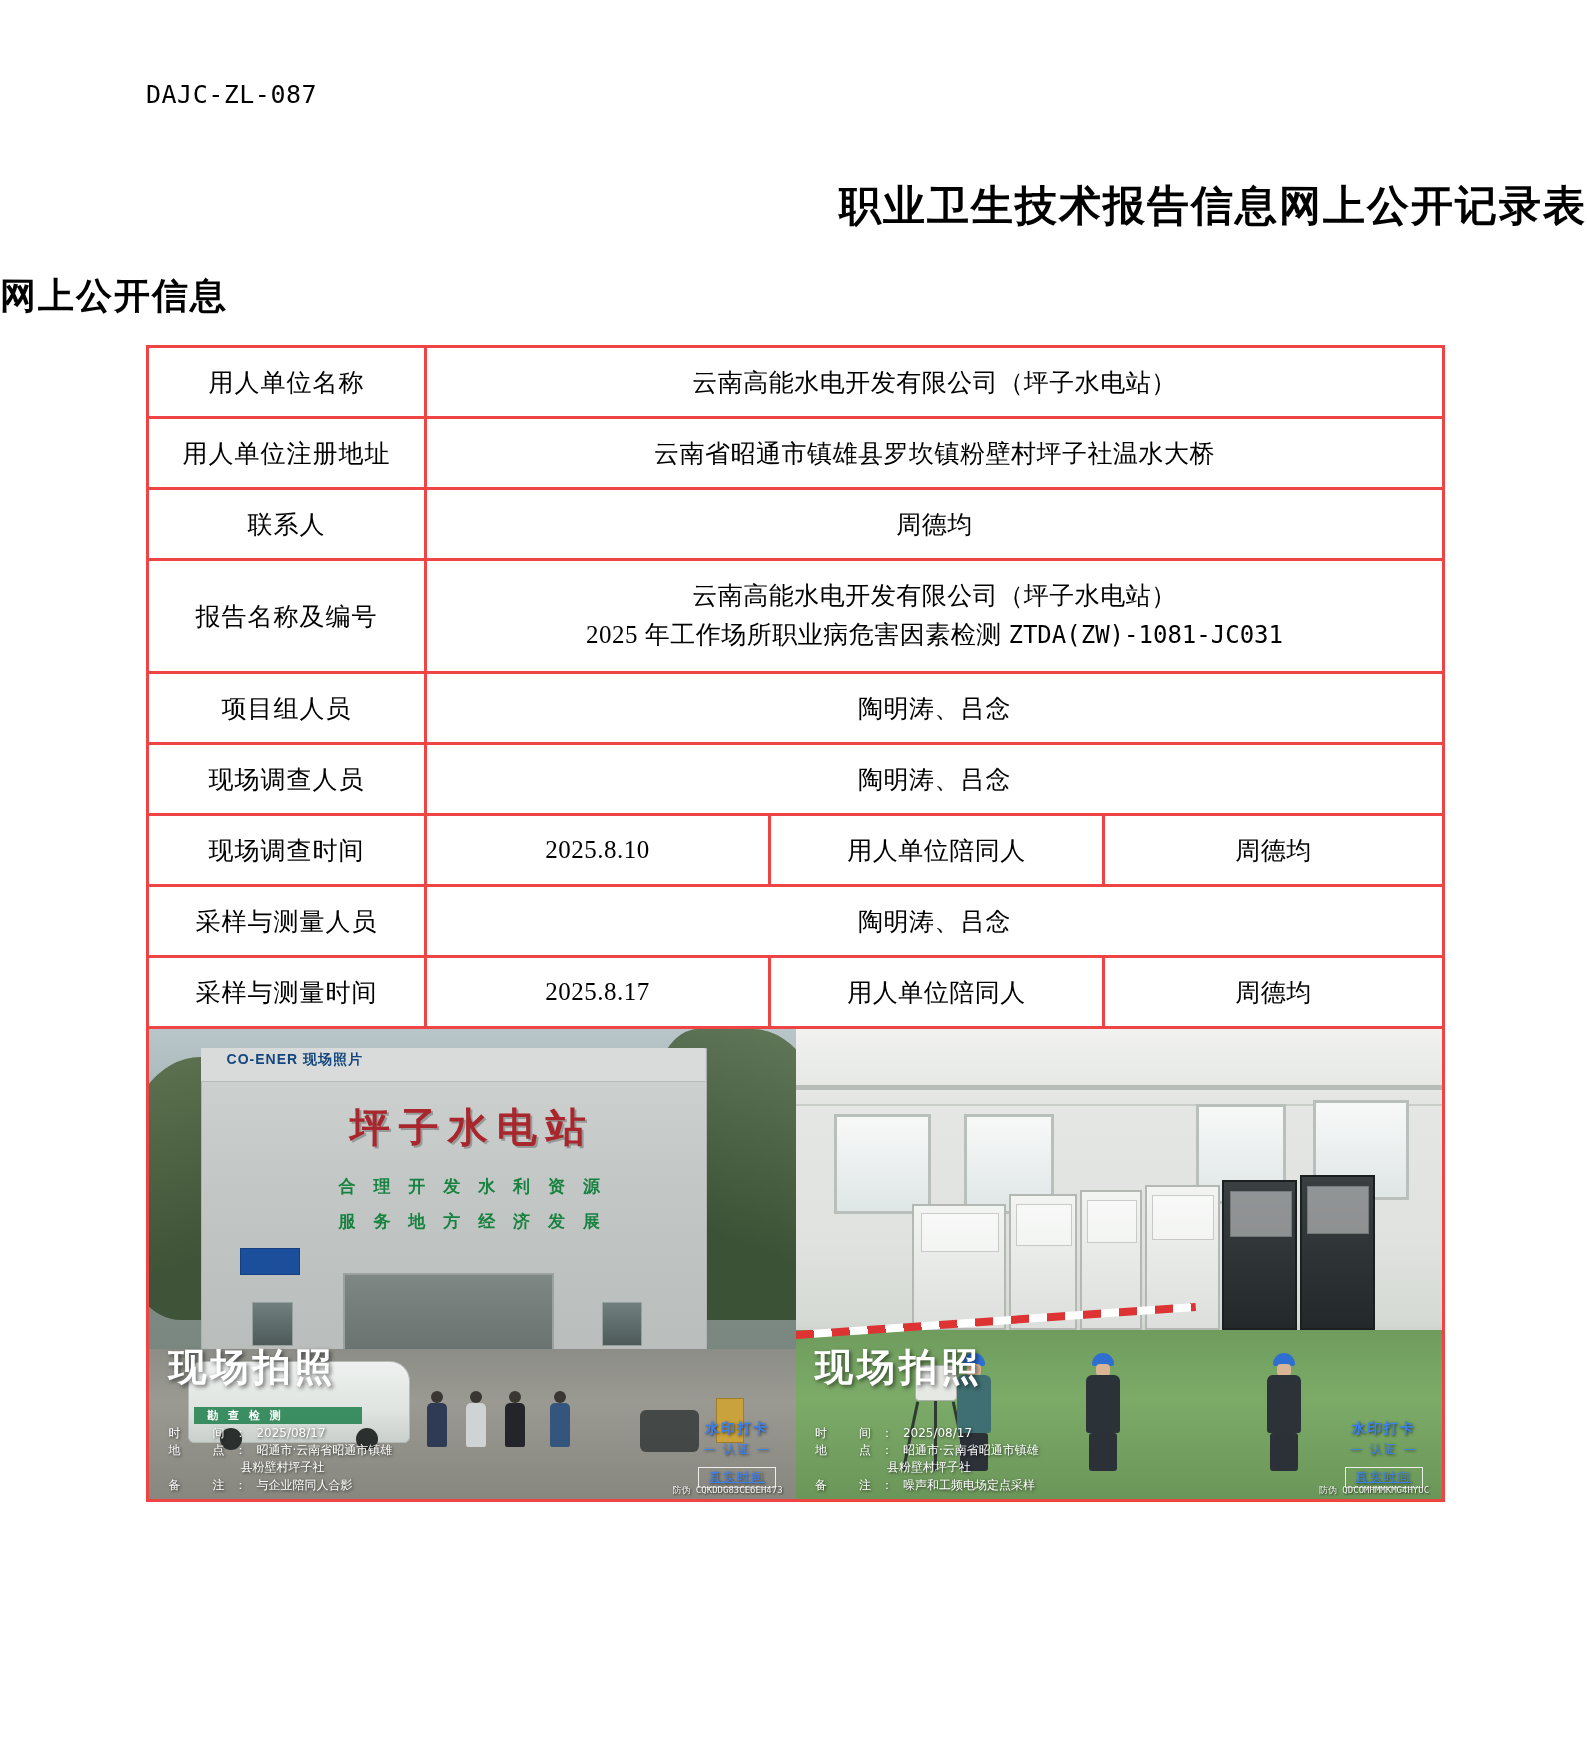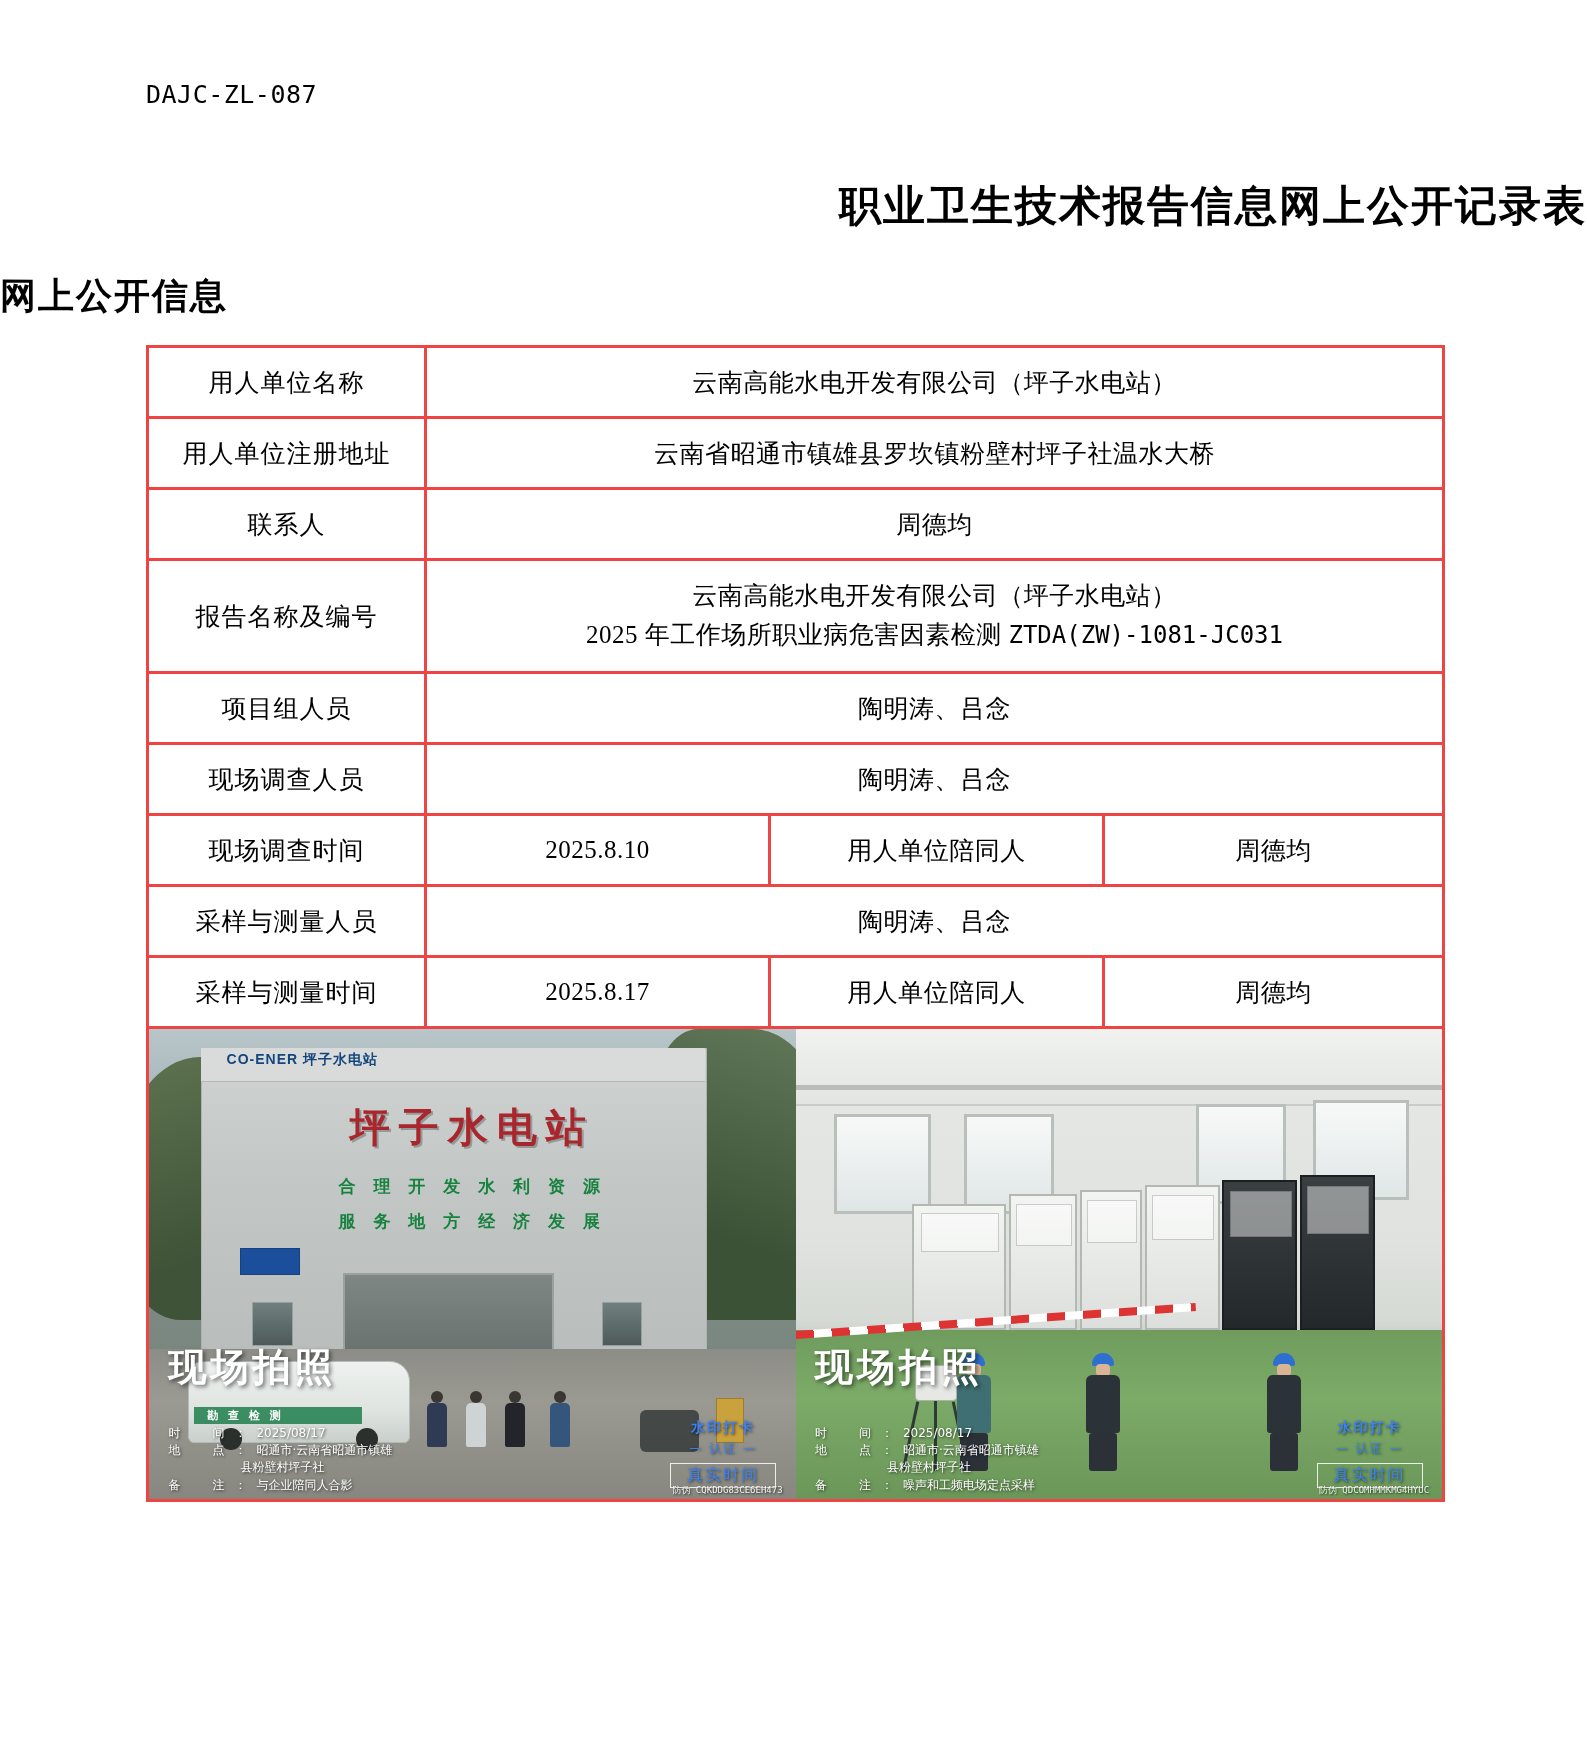--- a/index.html
+++ b/index.html
@@ -321,22 +321,22 @@
   .wm-lines .k { letter-spacing: 10px; }
   .wm-badge {
     position: absolute; right: 3%; bottom: 7%;
     text-align: center; color: #3b82f6;
     font-family: "DejaVu Sans", sans-serif;
     text-shadow: 1px 1px 3px rgba(0,0,0,.7);
   }
   .wm-badge .b1 { font-size: 14px; font-weight: bold; letter-spacing: 2px; }
   .wm-badge .b2 { font-size: 12px; margin-top: 3px; letter-spacing: 2px; }
   .wm-badge .b3 {
-    font-size: 16px; margin-top: 4px; letter-spacing: 2px;
-    border: 1px solid rgba(255,255,255,.85); padding: 1px 16px; display: inline-block;
+    font-size: 12px; margin-top: 4px; letter-spacing: 2px;
+    border: 1px solid rgba(255,255,255,.85); padding: 1px 10px; display: inline-block; text-decoration: underline;
   }
   .wm-hash {
     position: absolute; right: 2%; bottom: 1%;
     font-size: 9px; color: rgba(255,255,255,.9);
     font-family: "DejaVu Sans Mono", monospace;
     text-shadow: 1px 1px 2px rgba(0,0,0,.7);
   }
 </style>
 </head>
 <body>
@@ -407,21 +407,21 @@
       <tr>
         <td class="photo-cell" colspan="4">
           <div class="photos">
 
             <div class="photo">
               <div class="p1-sky"></div>
               <div class="p1-hillL"></div>
               <div class="p1-hillR"></div>
               <div class="p1-building"></div>
               <div class="p1-band"></div>
-              <div class="p1-logo-text">CO-ENER 坪子水电站</div>
+              <div class="p1-logo-text">CO-ENER 现场照片</div>
               <div class="p1-bigname">坪子水电站</div>
               <div class="p1-slogan1">合 理 开 发 水 利 资 源</div>
               <div class="p1-slogan2">服 务 地 方 经 济 发 展</div>
               <div class="p1-sign"></div>
               <div class="p1-door-top"></div>
               <div class="p1-door"></div>
               <div class="p1-win" style="left:16%;top:58%;"></div>
               <div class="p1-win" style="left:70%;top:58%;"></div>
               <div class="p1-ground"></div>
               <div class="p1-van"></div>

